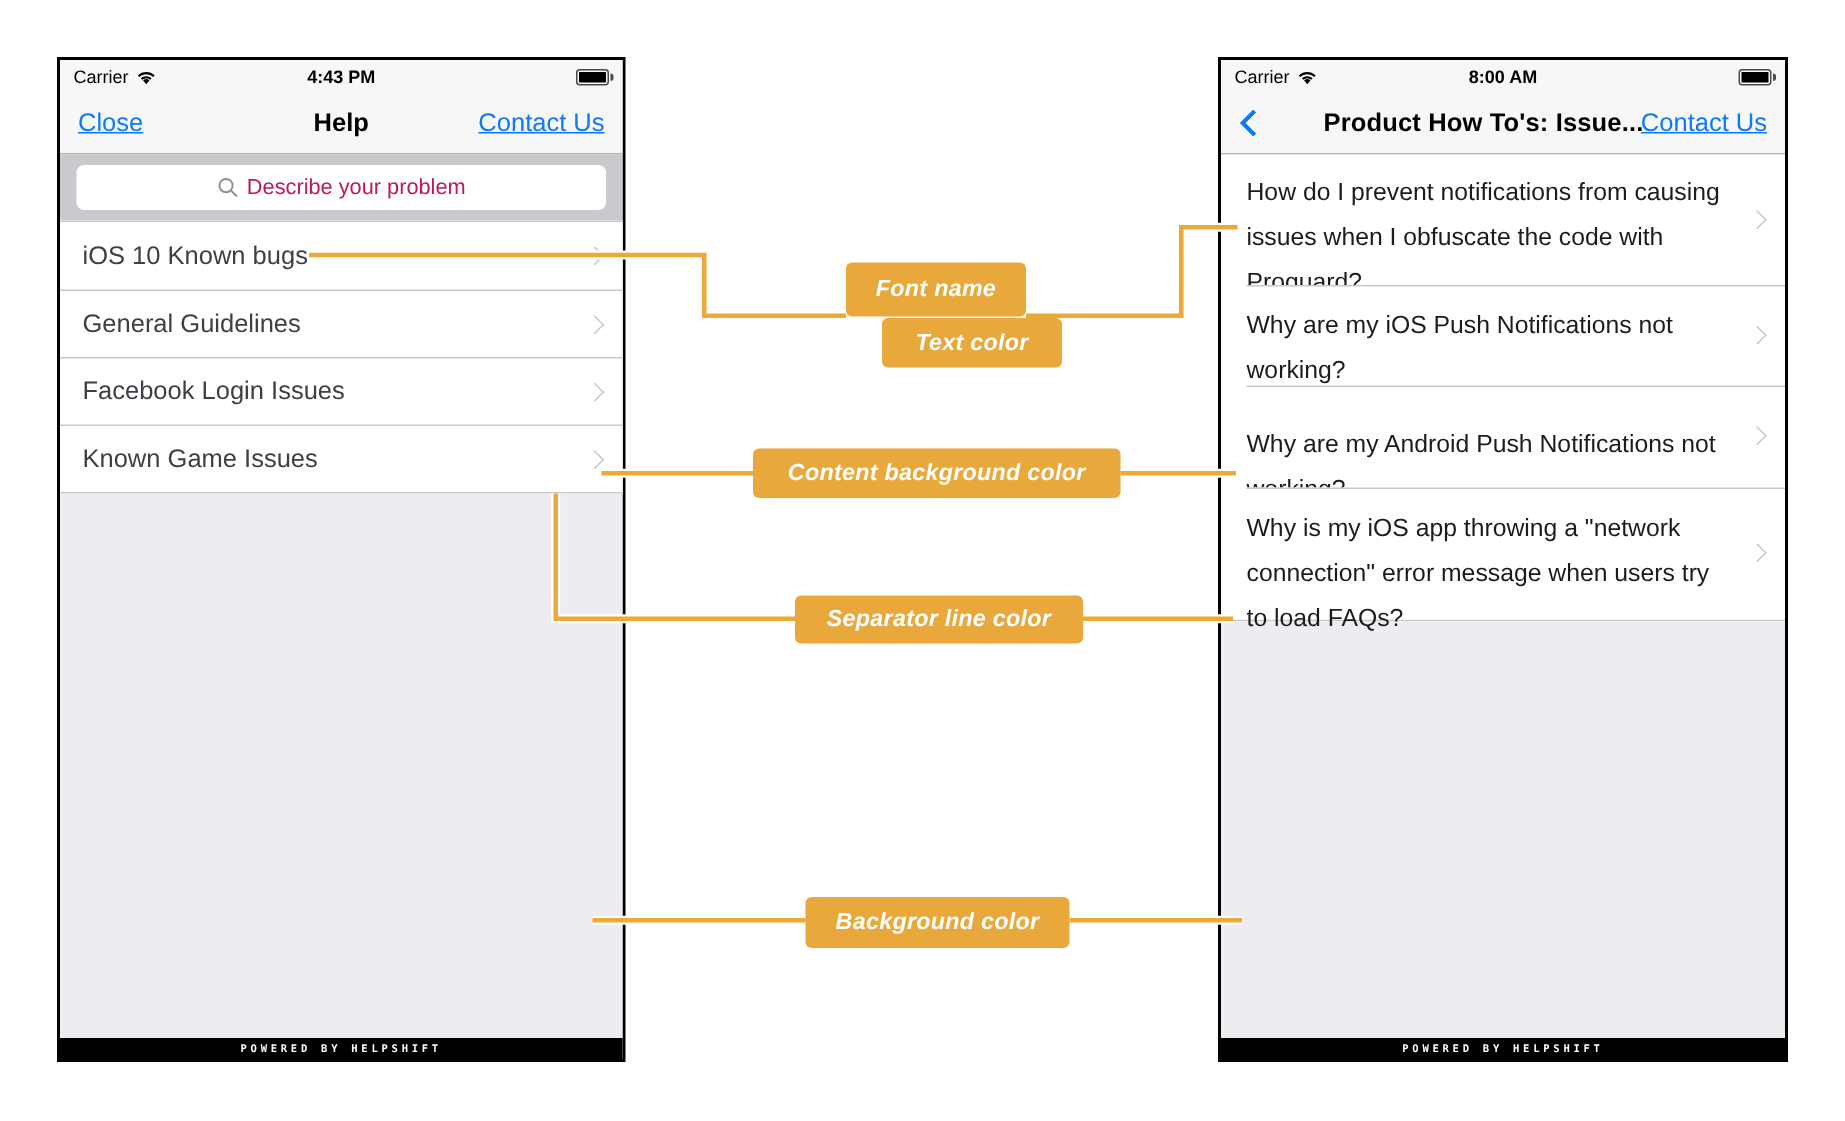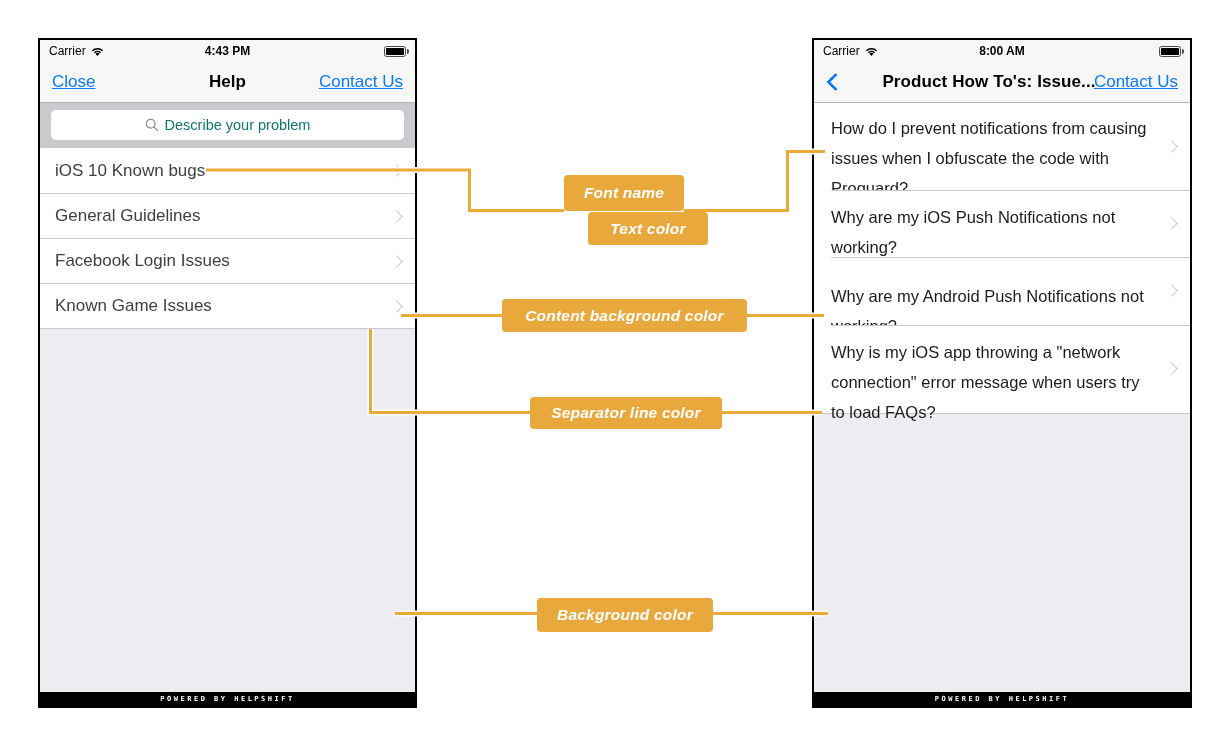--- a/index.html
+++ b/index.html
@@ -31,21 +31,21 @@
   .nav-title { font-size:17px; font-weight:700; color:#000; }
   #phone-right .nav-title { margin-right:26px; letter-spacing:.1px; }
   .back-chevron { position:absolute; left:15px; top:50%; width:13px; height:13px;
                   border-left:3px solid #0a7aff; border-bottom:3px solid #0a7aff;
                   transform:translateY(-50%) rotate(45deg); border-radius:1px; }
 
   
   .search-section { height:44px; flex:0 0 44px; background:#c9c9ce; padding:7px 11px; }
   .search-field { height:30px; background:#fff; border-radius:5px; display:flex;
                   align-items:center; justify-content:center; gap:6px; }
-  .search-placeholder { color:#0f766e; font-size:14.5px; }
+  .search-placeholder { color:#be185d; font-size:14.5px; }
 
   
   .menu-list { border-top:1px solid #c8c7cc; border-bottom:1px solid #c8c7cc; background:#fff; }
   .menu-row { height:45px; display:flex; align-items:center; padding:0 14px 0 15px;
               font-size:17px; color:#3d3f44; background:#fff; position:relative; }
   .menu-row + .menu-row { border-top:1px solid #c8c7cc; }
   .chev { width:9px; height:9px; border-top:1.5px solid #c7c7cc; border-right:1.5px solid #c7c7cc;
           transform:rotate(45deg); margin-left:auto; flex:0 0 auto; }
 
   

